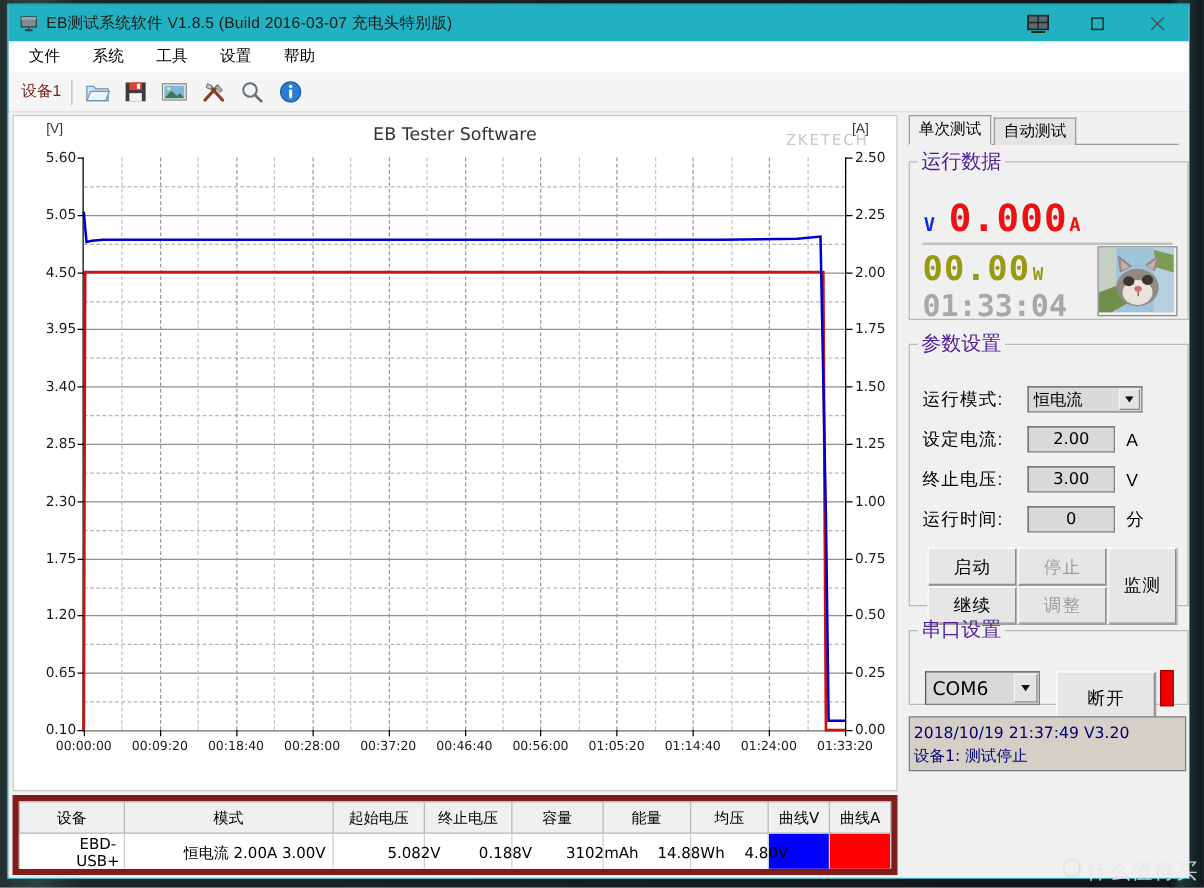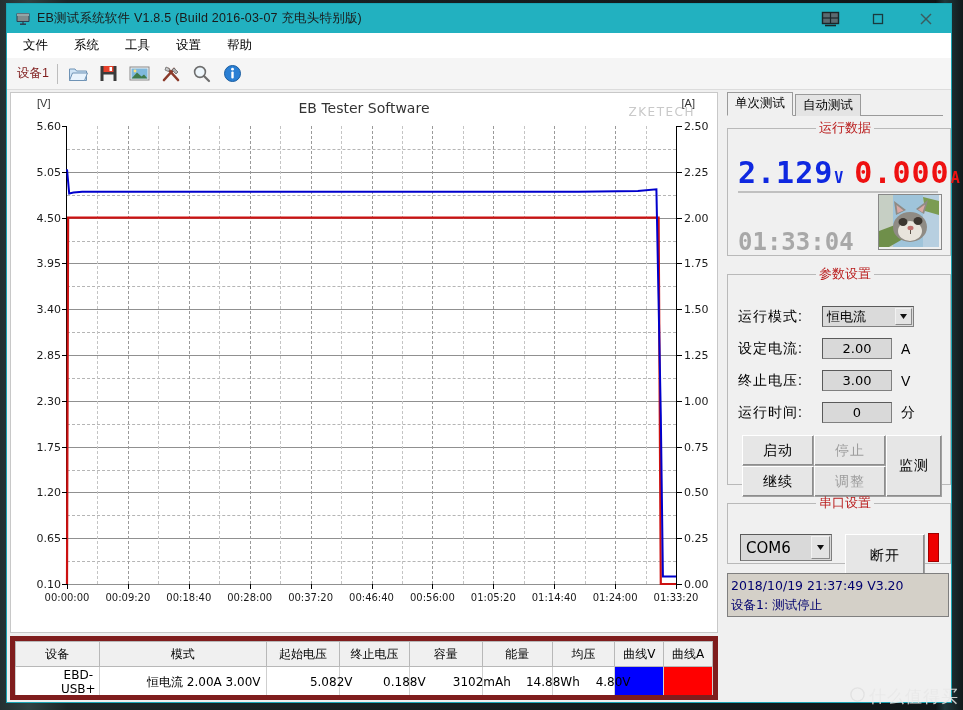--- a/index.html
+++ b/index.html
@@ -234,21 +234,21 @@
     padding-bottom: 3px; top: 1px;
   }
 
   fieldset.group {
     position: absolute;
     border: 1px solid #b9b9b9; border-radius: 0;
     margin: 0; padding: 0;
     background: transparent;
   }
   fieldset.group > legend {
-    font-size: 13px; color: #b91c1c; padding: 0 3px; margin-left: 6px; text-align: center;
+    font-size: 16px; color: #4c1d95; padding: 0 3px; margin-left: 6px;
   }
 
   #grp-runtime { left: 6px; top: 29px; width: 222px; height: 135px; }
   #grp-params  { left: 6px; top: 175px; width: 222px; height: 218px; }
   #grp-serial  { left: 6px; top: 404px; width: 222px; height: 68px; }
 
   
   .seg {
     font-family: "DejaVu Sans Mono", monospace;
     font-weight: bold;
@@ -655,28 +655,31 @@
 
       <div id="tabs">
         <div class="tab active">单次测试</div>
         <div class="tab">自动测试</div>
       </div>
 
       <fieldset class="group" id="grp-runtime">
         <legend>运行数据</legend>
 
         <div id="readout-row1">
-          <span class="seg" id="val-voltage" style="color: rgb(15, 40, 224);">2.129</span>
           <span class="seg" id="unit-voltage" style="color: rgb(15, 40, 224);">V</span>
           <span class="seg" id="val-current" style="color: rgb(238, 17, 17);">0.000</span>
           <span class="seg" id="unit-current" style="color: rgb(238, 17, 17);">A</span>
         </div>
 
         <div id="readout-divider"></div>
 
+        <div id="readout-row2">
+          <span class="seg" id="val-power" style="color: rgb(154, 154, 18);">00.00</span>
+          <span class="seg" id="unit-power" style="color: rgb(154, 154, 18);">W</span>
+        </div>
 
         <div id="readout-row3">
           <span class="seg" id="val-time" style="color: rgb(168, 168, 168);">01:33:04</span>
         </div>
 
         <div id="thumb-photo">
           <svg width="60" height="52" viewBox="0 0 60 52">
             <rect width="60" height="52" fill="#9fc4da"></rect>
             <rect x="0" y="0" width="14" height="52" fill="#c6cfc4"></rect>
             <rect x="44" y="0" width="16" height="52" fill="#b7cfe0"></rect>

